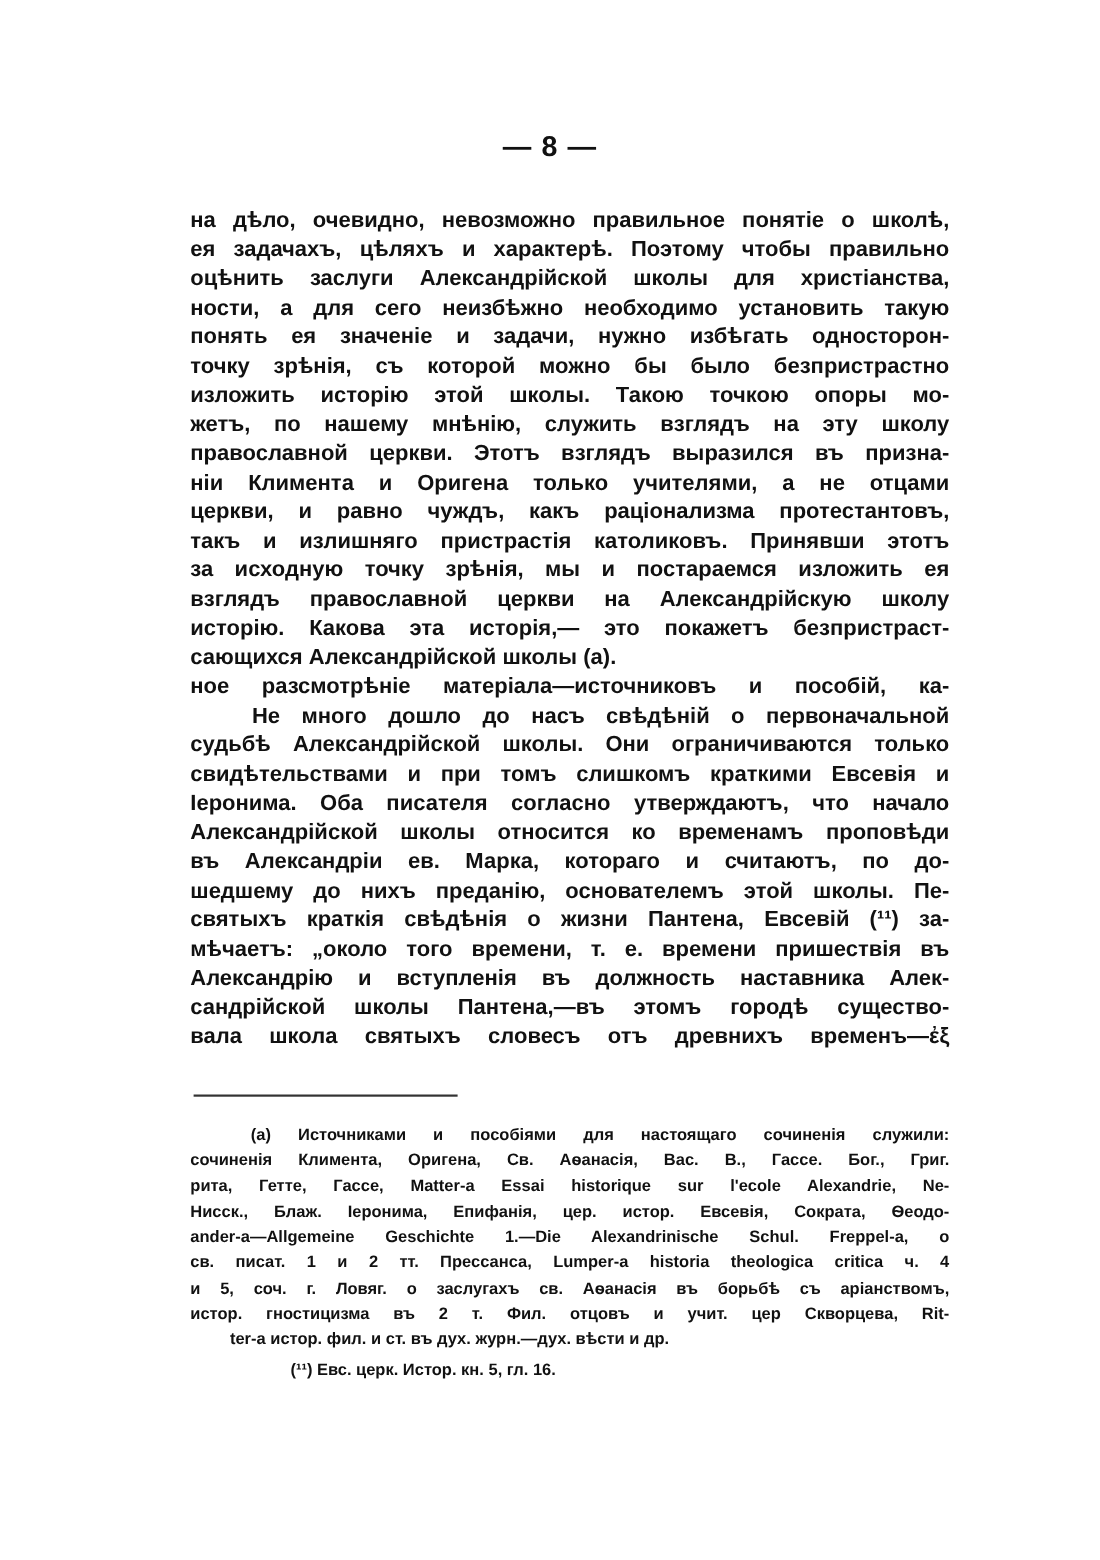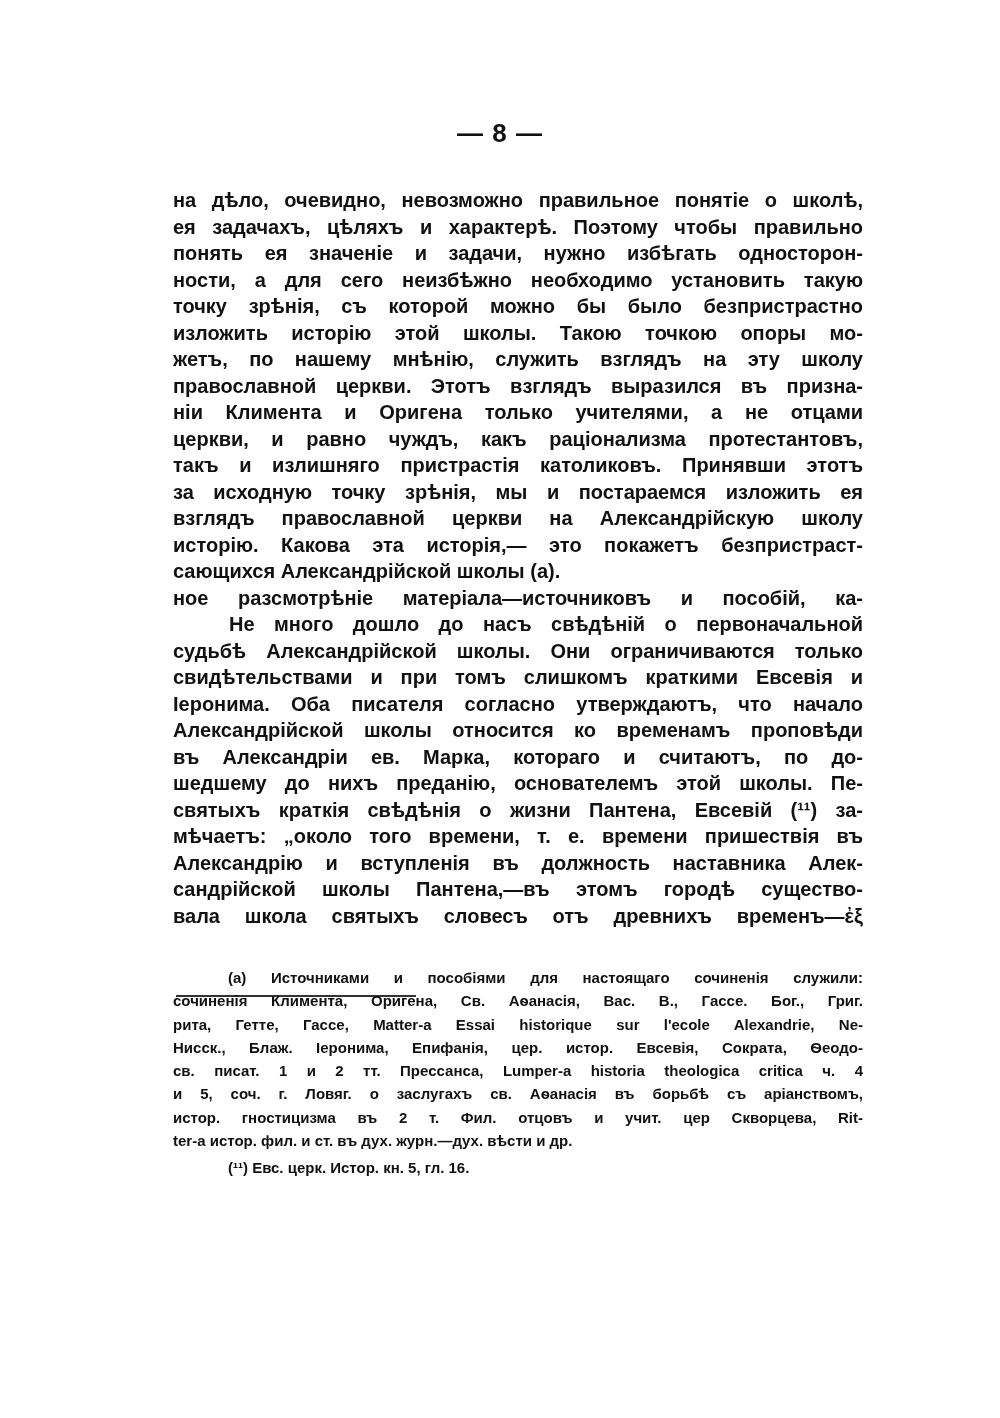--- a/index.html
+++ b/index.html
@@ -62,57 +62,58 @@
       position: absolute;
       left: 176px;
       top: 995px;
       width: 240px;
       height: 0;
       border-top: 2px solid #333333;
     }
     .footnotes {
       position: absolute;
       left: 173px;
-      top: 966px;
+      top: 1020px;
       width: 690px;
     }
     .fn-line {
       display: block;
       height: 23.3px;
       line-height: 23.3px;
       font-family: "Liberation Sans", "DejaVu Sans", sans-serif;
       font-weight: bold;
       font-size: 15px;
       text-align: justify;
       text-align-last: justify;
       white-space: nowrap;
     }
-    .fn-line.last { text-align-last: left; }
+    .fn-line.last { text-align-last: left; margin-left: 36px; }
     .fn-line.indent {
       padding-left: 55px;
       box-sizing: border-box;
     }
     .fn-line.indent2 {
       padding-left: 55px;
       box-sizing: border-box;
       margin-top: 4px;
     }
   </style>
 </head>
 <body>
 
 <div class="page">
 
   <div class="page-number">— 8 —</div>
 
   <div class="body-text">
     <span class="line">на дѣло, очевидно, невозможно правильное понятіе о школѣ,</span>
     <span class="line">ея задачахъ, цѣляхъ и характерѣ. Поэтому чтобы правильно</span>
+    <span class="line">оцѣнить заслуги Александрійской школы для христіанства,</span>
+    <span class="line">ности, а для сего неизбѣжно необходимо установить такую</span>
     <span class="line">понять ея значеніе и задачи, нужно избѣгать односторон-</span>
-    <span class="line">ности, а для сего неизбѣжно необходимо установить такую</span>
     <span class="line">точку зрѣнія, съ которой можно бы было безпристрастно</span>
     <span class="line">изложить исторію этой школы. Такою точкою опоры мо-</span>
     <span class="line">жетъ, по нашему мнѣнію, служить взглядъ на эту школу</span>
     <span class="line">православной церкви. Этотъ взглядъ выразился въ призна-</span>
     <span class="line">ніи Климента и Оригена только учителями, а не отцами</span>
     <span class="line">церкви, и равно чуждъ, какъ раціонализма протестантовъ,</span>
     <span class="line">такъ и излишняго пристрастія католиковъ. Принявши этотъ</span>
     <span class="line">за исходную точку зрѣнія, мы и постараемся изложить ея</span>
     <span class="line">взглядъ православной церкви на Александрійскую школу</span>
     <span class="line">исторію. Какова эта исторія,— это покажетъ безпристраст-</span>
@@ -132,20 +133,21 @@
     <span class="line">вала школа святыхъ словесъ отъ древнихъ временъ—ἐξ</span>
   </div>
 
   <div class="footnote-rule"></div>
 
   <div class="footnotes">
     <span class="fn-line indent">(а) Источниками и пособіями для настоящаго сочиненія служили:</span>
     <span class="fn-line">сочиненія Климента, Оригена, Св. Аѳанасія, Вас. В., Гассе. Бог., Григ.</span>
     <span class="fn-line">рита, Гетте, Гассе, Matter-a Essai historique sur l'ecole Alexandrie, Ne-</span>
     <span class="fn-line">Нисск., Блаж. Іеронима, Епифанія, цер. истор. Евсевія, Сократа, Ѳеодо-</span>
+    <span class="fn-line">ander-a—Allgemeine Geschichte 1.—Die Alexandrinische Schul. Freppel-a, о</span>
     <span class="fn-line">св. писат. 1 и 2 тт. Прессанса, Lumper-a historia theologica critica ч. 4</span>
     <span class="fn-line">и 5, соч. г. Ловяг. о заслугахъ св. Аѳанасія въ борьбѣ съ аріанствомъ,</span>
     <span class="fn-line">истор. гностицизма въ 2 т. Фил. отцовъ и учит. цер Скворцева, Rit-</span>
     <span class="fn-line last">ter-a истор. фил. и ст. въ дух. журн.—дух. вѣсти и др.</span>
     <span class="fn-line last indent2">(¹¹) Евс. церк. Истор. кн. 5, гл. 16.</span>
   </div>
 
 </div>
 
 </body></html>

